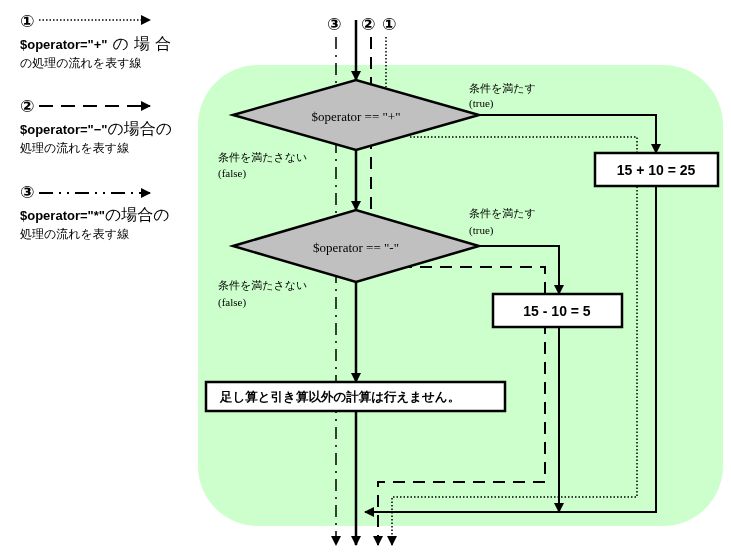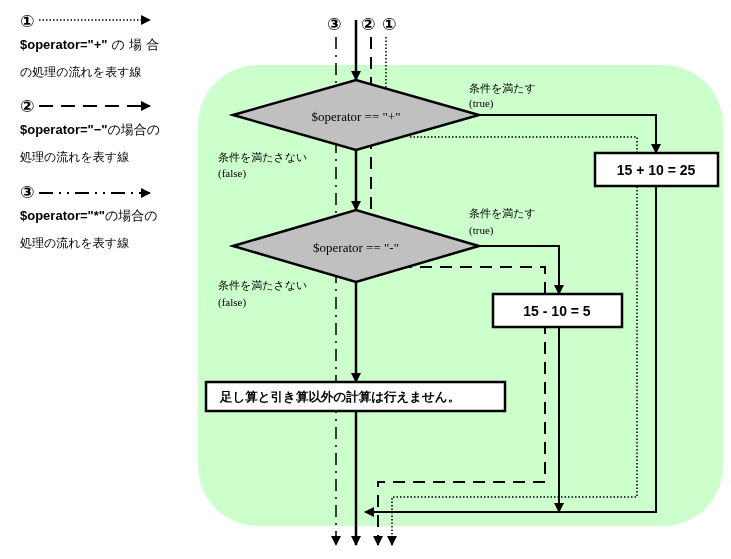--- a/index.html
+++ b/index.html
@@ -1,21 +1,21 @@
 <!DOCTYPE html>
 <html><head>
 <meta charset="utf-8">
 <style>
   html,body{margin:0;padding:0;background:#ffffff;}
   body{width:731px;height:559px;position:relative;overflow:hidden;font-family:"DejaVu Sans",sans-serif;}
   .legend{position:absolute;left:20px;color:#000;}
   .legend .marker{font-size:17px;font-weight:bold;line-height:18px;}
   .legend .op{font-family:"Liberation Sans",sans-serif;font-weight:bold;font-size:13px;}
-  .legend .jp{font-size:13px;}
-  .legend .line2{font-size:12px;margin-top:10px;}
+  .legend .jp{font-size:16px;}
+  .legend .line2{font-size:12px;}
   svg text{font-family:"Liberation Serif",serif;}
   .label{font-family:"DejaVu Sans",sans-serif;font-size:11px;}
   .paren{font-family:"Liberation Serif",serif;font-size:11px;}
   .boxtext{font-family:"Liberation Sans",sans-serif;font-weight:bold;font-size:14px;}
   .jpbox{font-family:"DejaVu Sans",sans-serif;font-weight:bold;font-size:12.5px;}
   .num{font-family:"DejaVu Sans",sans-serif;font-weight:bold;font-size:17px;}
 </style>
 </head>
 <body>
 

